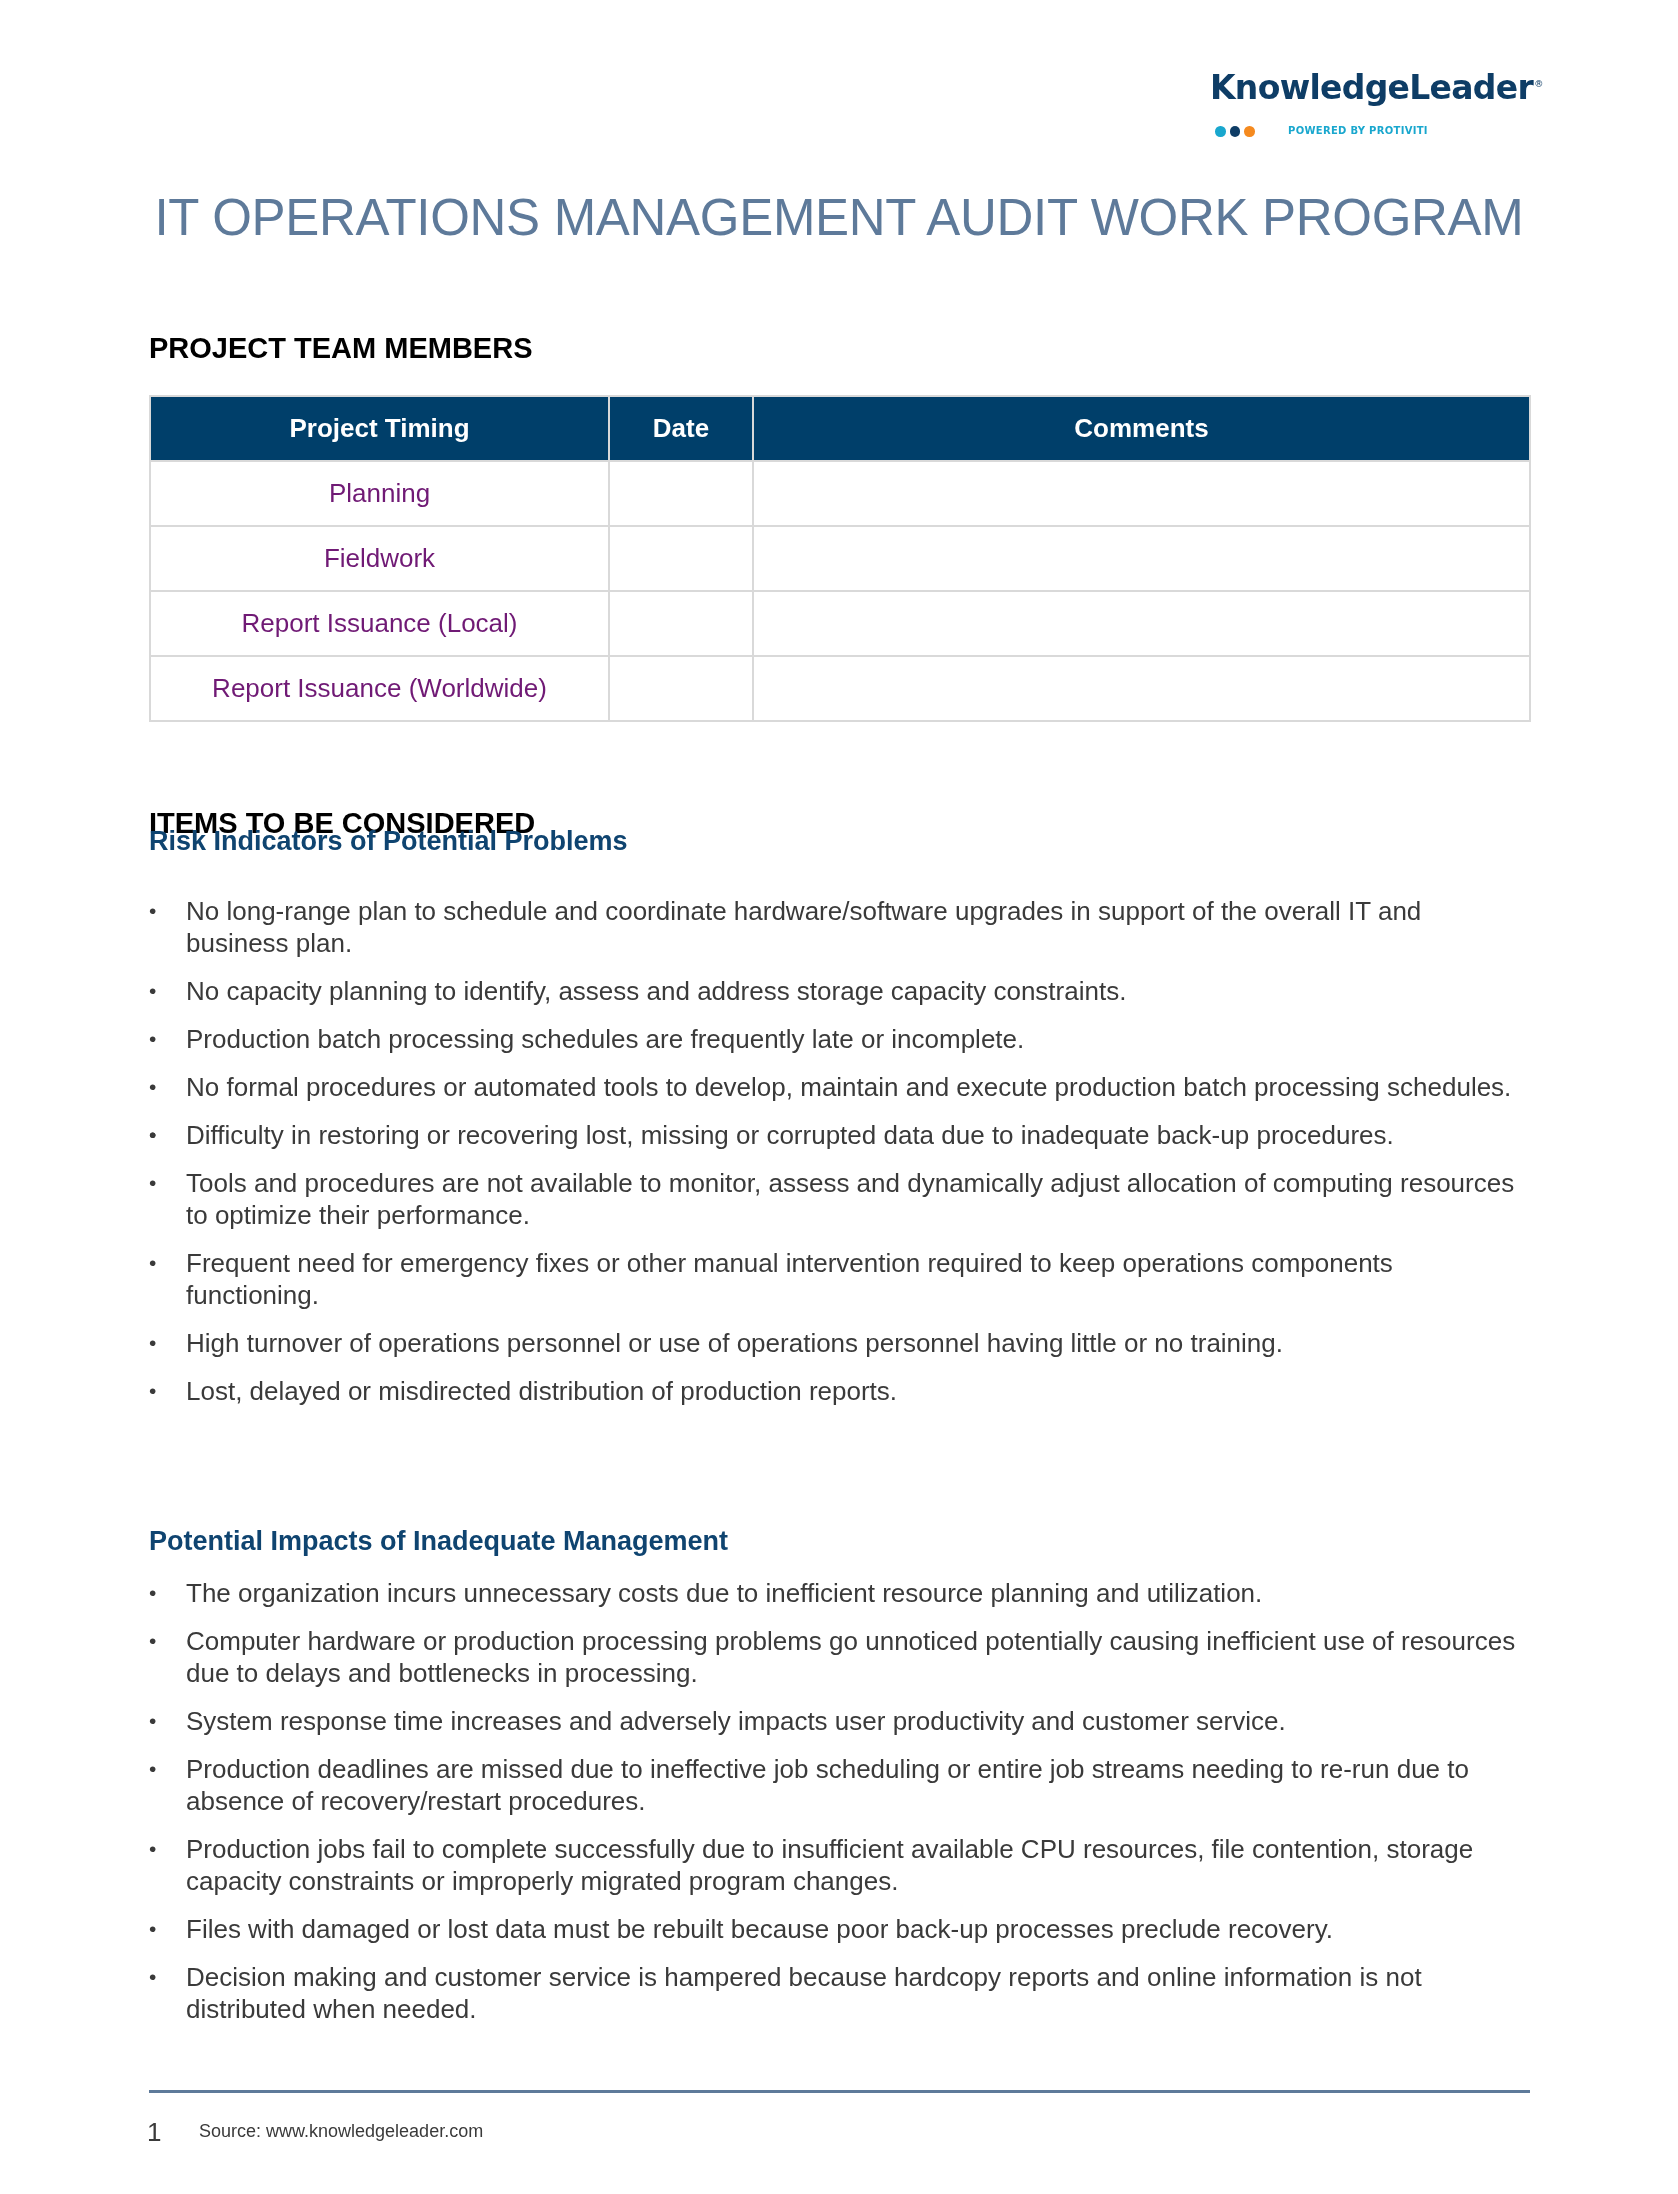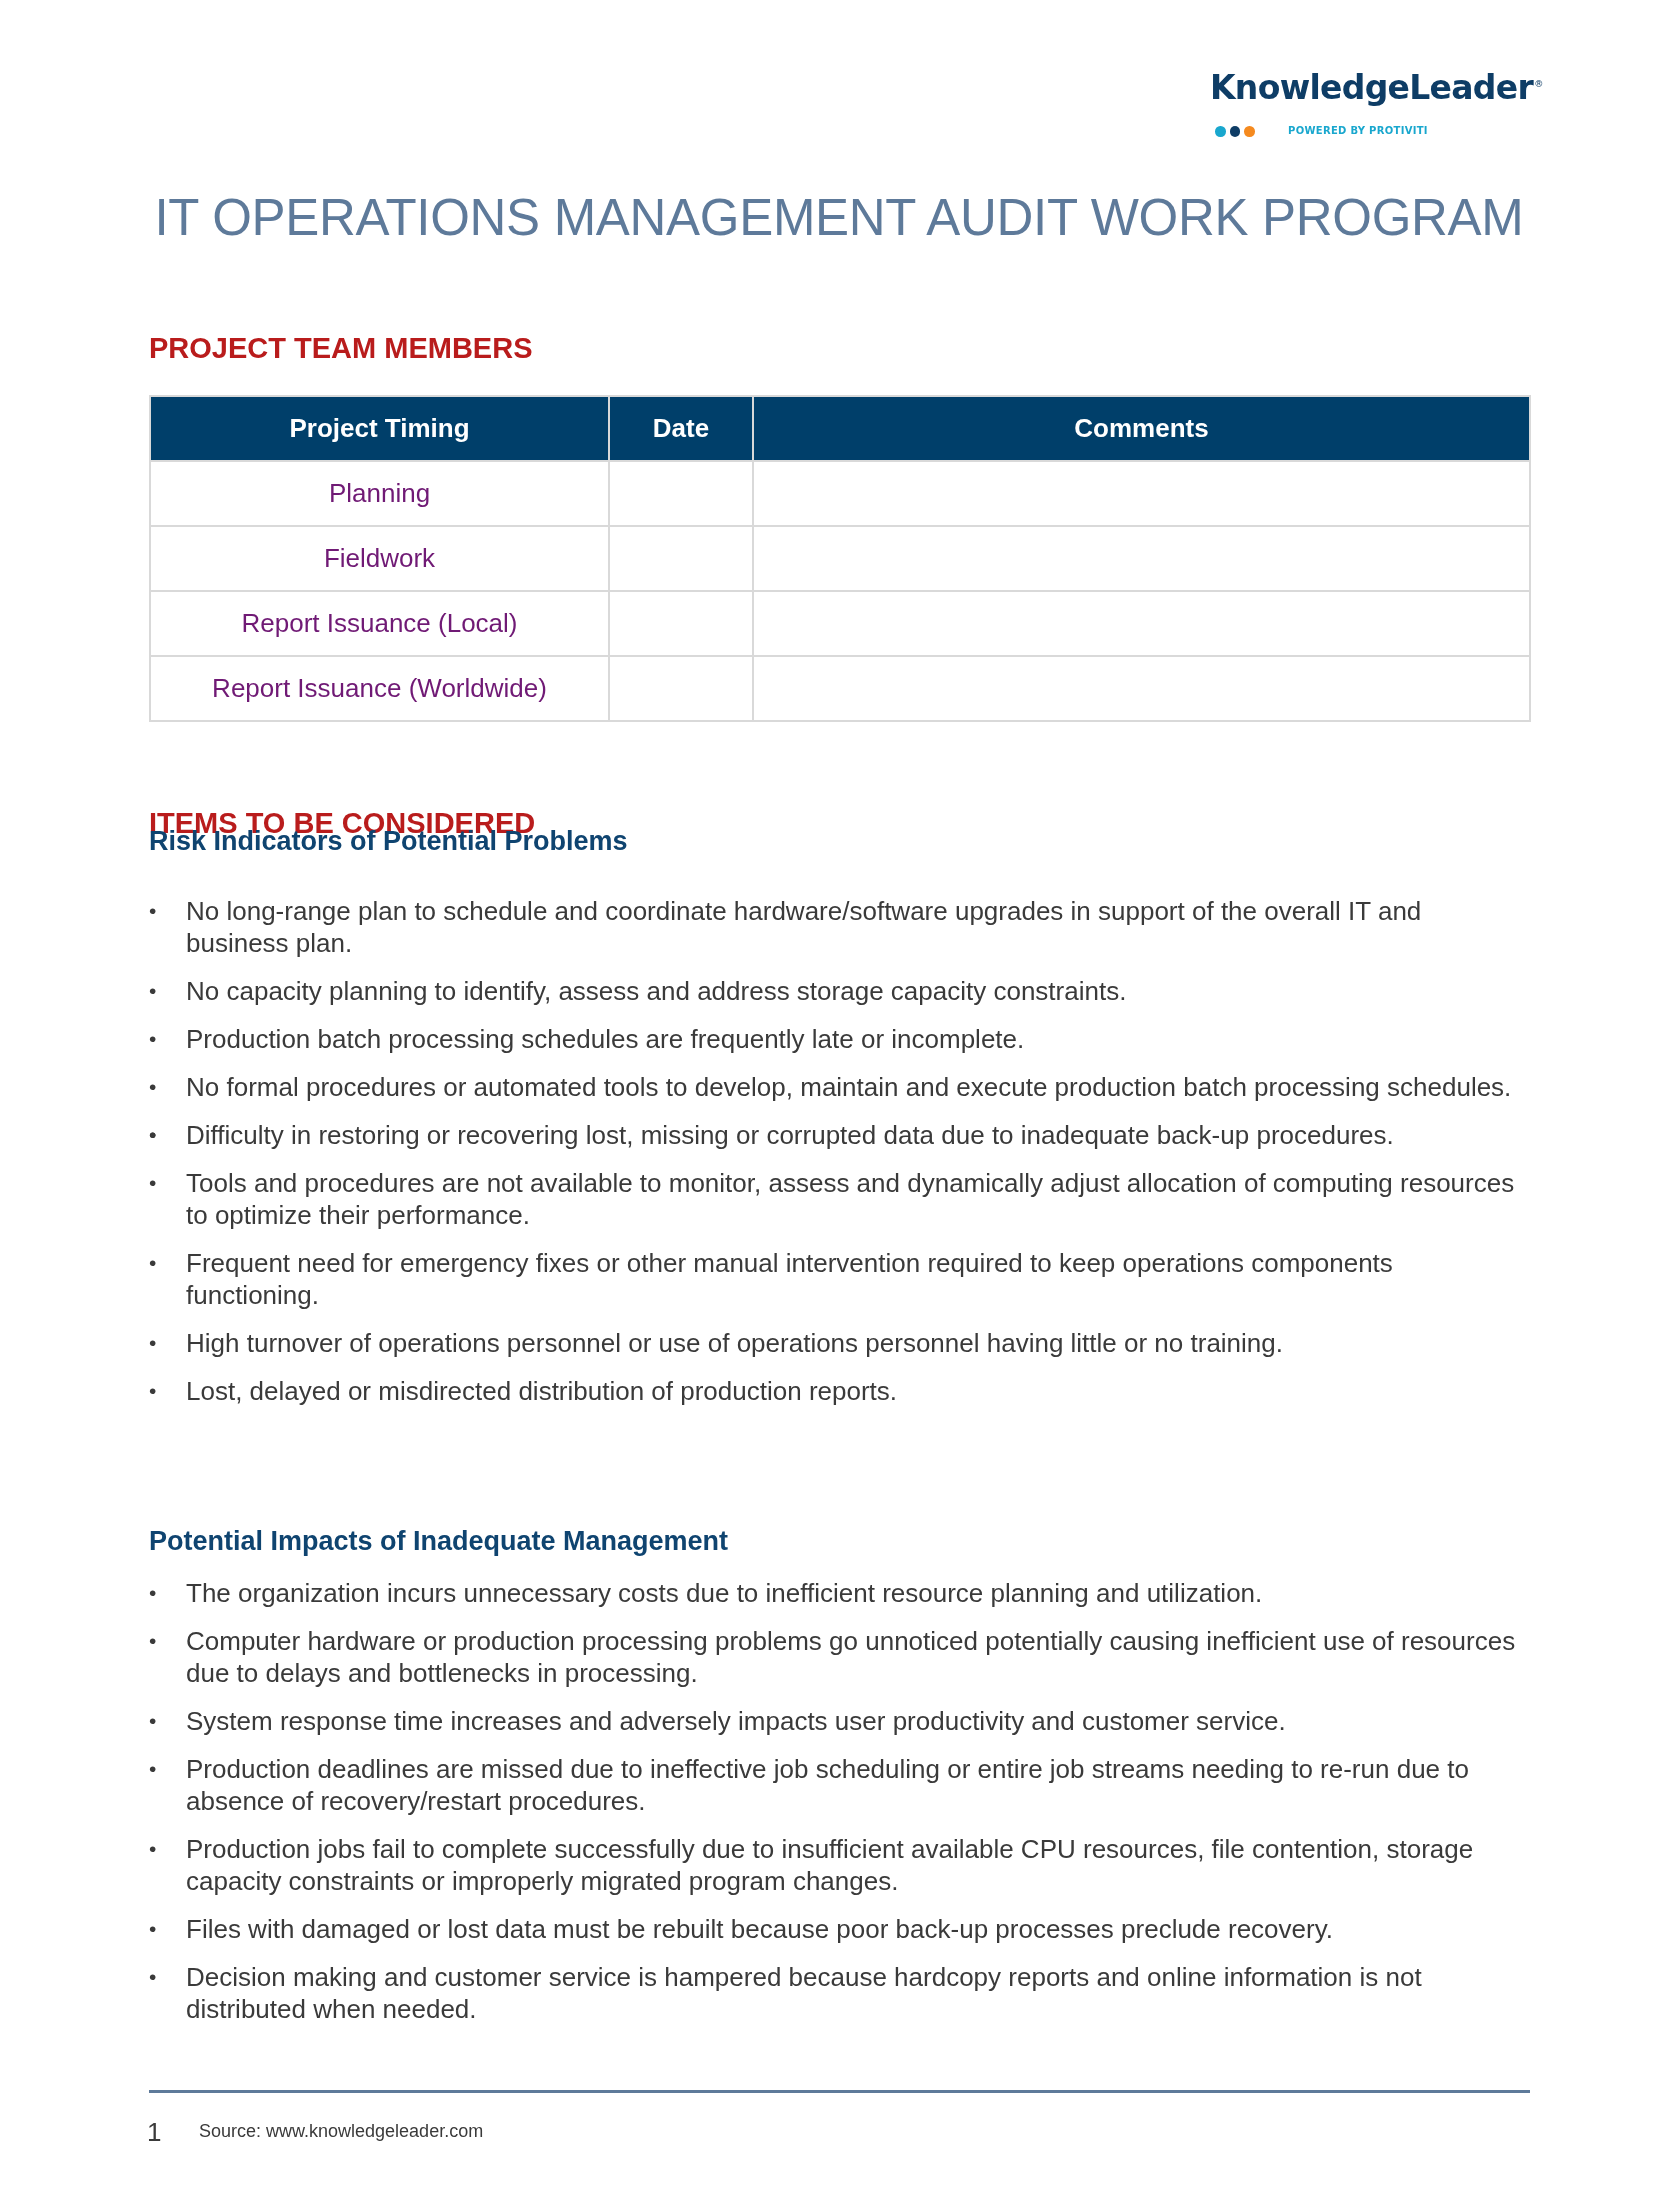--- a/index.html
+++ b/index.html
@@ -11,21 +11,21 @@
                font-weight: bold; font-size: 33px; color: #0e3d66; letter-spacing: -0.7px; white-space: nowrap; }
   .logo-reg { font-size: 9.2px; vertical-align: super; font-weight: normal; margin-left: 1.3px; }
   .logo-dots { position: absolute; left: 5.3px; top: 58px; display: flex; gap: 4px; }
   .dot { width: 10.5px; height: 10.5px; border-radius: 50%; display: inline-block; }
   .logo-powered { position: absolute; left: 58px; top: 57px; font-family: "DejaVu Sans", sans-serif;
                   font-weight: bold; font-size: 10px; color: #19a7ce; letter-spacing: 0.3px; white-space: nowrap; margin-left: 20px; }
 
   .title { position: absolute; left: 0; width: 1678px; top: 188px; text-align: center;
            font-weight: normal; font-size: 51px; color: #5e7a9a; letter-spacing: -0.3px; white-space: nowrap; }
 
-  .section-heading { position: absolute; left: 149px; font-weight: bold; font-size: 29px; color: #b91c1c; white-space: nowrap; }
+  .section-heading { position: absolute; left: 149px; font-weight: bold; font-size: 29px; color: #000000; white-space: nowrap; }
   .sub-heading { position: absolute; left: 149px; font-weight: bold; font-size: 27px; color: #0f4470; white-space: nowrap; }
 
   table.timing { position: absolute; left: 149px; top: 395px; border-collapse: collapse; width: 1381px; table-layout: fixed; }
   table.timing th, table.timing td { border: 2px solid #d9d9d9; height: 63px; padding: 0 14.5px; font-size: 26px; }
   table.timing th { background: #003f6a; color: #ffffff; font-weight: bold; text-align: center; border-color: #d9d9d9; }
   table.timing td { color: #701a75; text-align: center; margin-left: 48px; }
 
   .bullets { position: absolute; left: 149px; width: 1382px; margin: 0; padding: 0; list-style: none; }
   .bullets li { position: relative; padding-left: 37px; font-size: 26px; line-height: 32px; margin-bottom: 16px; color: #3a3a3a; }
   .bullets li .bullet { position: absolute; left: 0; top: 0; width: 26px; font-size: 21px; }

